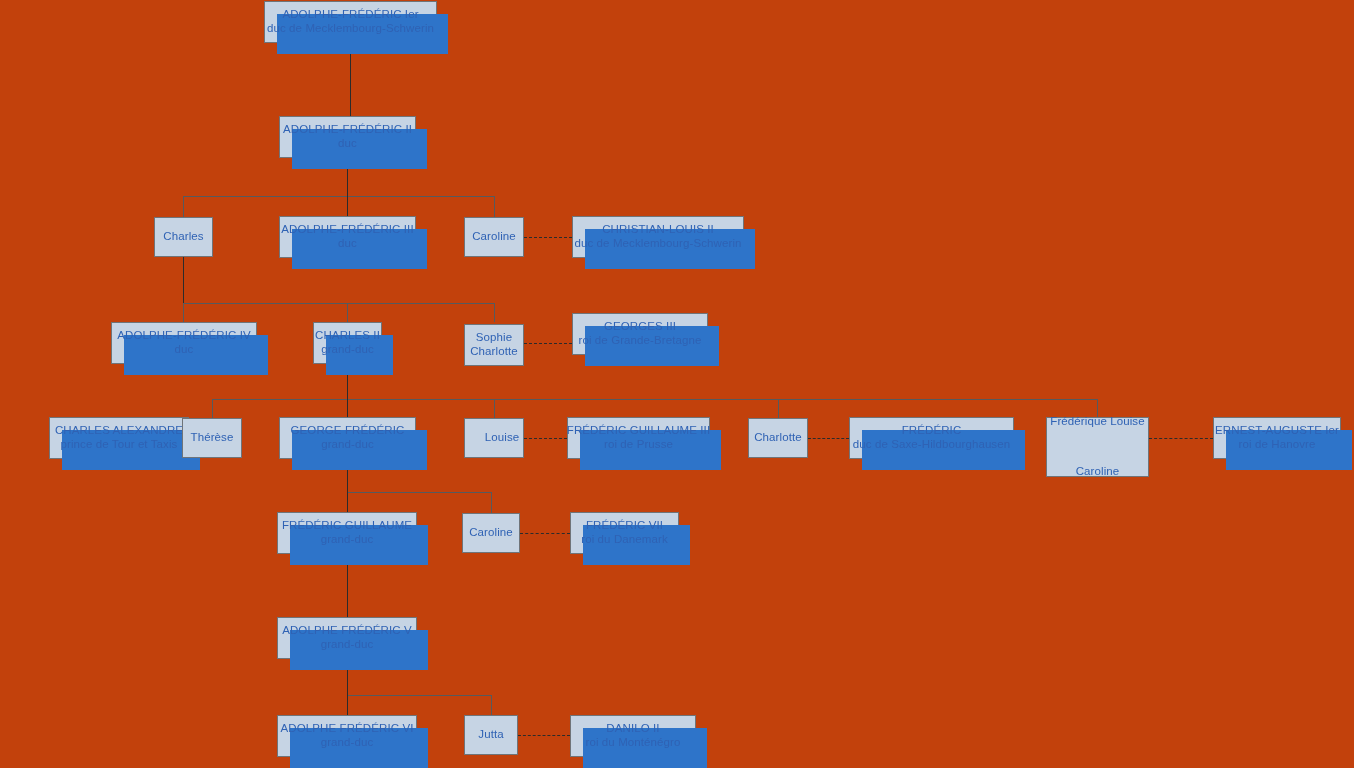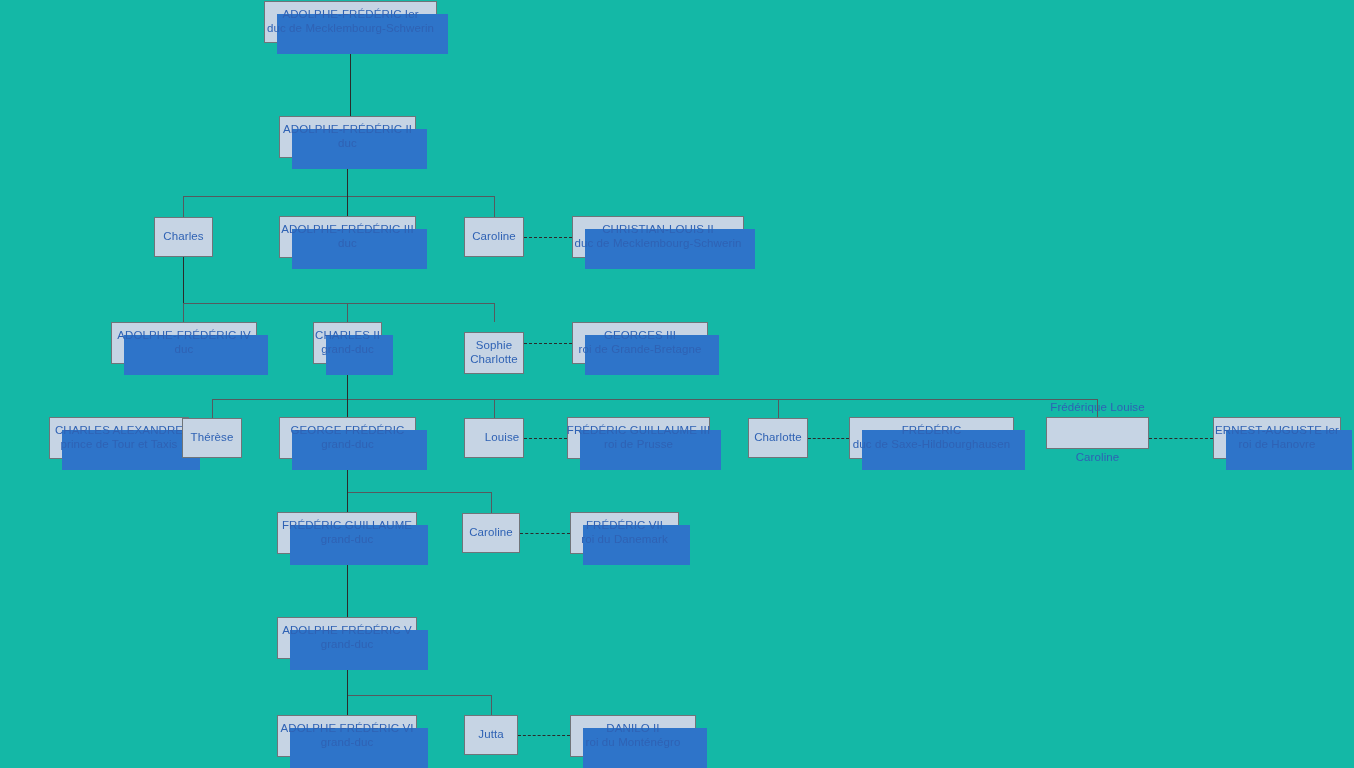--- a/index.html
+++ b/index.html
@@ -5,21 +5,21 @@
 <style>
   html,body{margin:0;padding:0;background:#ffffff;}
   body{
     font-family:"Liberation Sans","DejaVu Sans",sans-serif;
     -webkit-font-smoothing:antialiased;
   }
   #canvas{
     position:relative;
     width:1354px;
     height:768px;
-    background:#14b8a6;
+    background:#c2410c;
     overflow:hidden;
   }
   
   .conn{position:absolute;background:#2b2b2b;}
   .conn.v{width:1px;}
   .conn.h{height:1px;}
   .conn.thin{background:#555a5e;}
   .marriage{
     position:absolute;
     height:0;
@@ -132,25 +132,25 @@
     <div class="node" style="left: 111px; top: 322px; width: 146px; height: 42px;">
       <div class="shadow"></div>
       <div class="name">ADOLPHE-FRÉDÉRIC IV</div>
       <div class="title">duc</div>
     </div>
     <div class="node" style="left: 313px; top: 322px; width: 69px; height: 42px;">
       <div class="shadow"></div>
       <div class="name">CHARLES II</div>
       <div class="title">grand-duc</div>
     </div>
-    <div class="node noshadow" style="left: 464px; top: 332px; width: 60px; height: 42px;">
+    <div class="node noshadow" style="left: 464px; top: 324px; width: 60px; height: 42px;">
       <div class="name">Sophie</div>
       <div class="title">Charlotte</div>
     </div>
-    <div class="node" style="left: 572px; top: 322px; width: 136px; height: 42px; align-items: center;">
+    <div class="node" style="left: 572px; top: 313px; width: 136px; height: 42px; align-items: center;">
       <div class="shadow"></div>
       <div class="name">GEORGES III</div>
       <div class="title">roi de Grande-Bretagne</div>
     </div>
     <div class="node" style="left: 1px; top: 417px; width: 140px; height: 42px; margin-left: 48px;">
       <div class="shadow"></div>
       <div class="name">CHARLES ALEXANDRE</div>
       <div class="title">prince de Tour et Taxis</div>
     </div>
     <div class="node noshadow" style="left: 182px; top: 418px; width: 60px; height: 40px;">
@@ -170,21 +170,21 @@
       <div class="title">roi de Prusse</div>
     </div>
     <div class="node noshadow" style="left: 748px; top: 418px; width: 60px; height: 40px;">
       <div class="name">Charlotte</div>
     </div>
     <div class="node" style="left: 849px; top: 417px; width: 165px; height: 42px;">
       <div class="shadow"></div>
       <div class="name">FRÉDÉRIC</div>
       <div class="title">duc de Saxe-Hildbourghausen</div>
     </div>
-    <div class="node noshadow" style="left: 1046px; top: 417px; width: 103px; height: 32px; gap: 36px;">
+    <div class="node noshadow" style="left: 1046px; top: 417px; width: 103px; height: 60px; gap: 36px;">
       <div class="name">Frédérique Louise</div>
       <div class="title">Caroline</div>
     </div>
     <div class="node" style="left: 1213px; top: 417px; width: 128px; height: 42px;">
       <div class="shadow"></div>
       <div class="name">ERNEST-AUGUSTE Ier</div>
       <div class="title">roi de Hanovre</div>
     </div>
     <div class="node" style="left: 277px; top: 512px; width: 140px; height: 42px; text-align: right;">
       <div class="shadow"></div>

